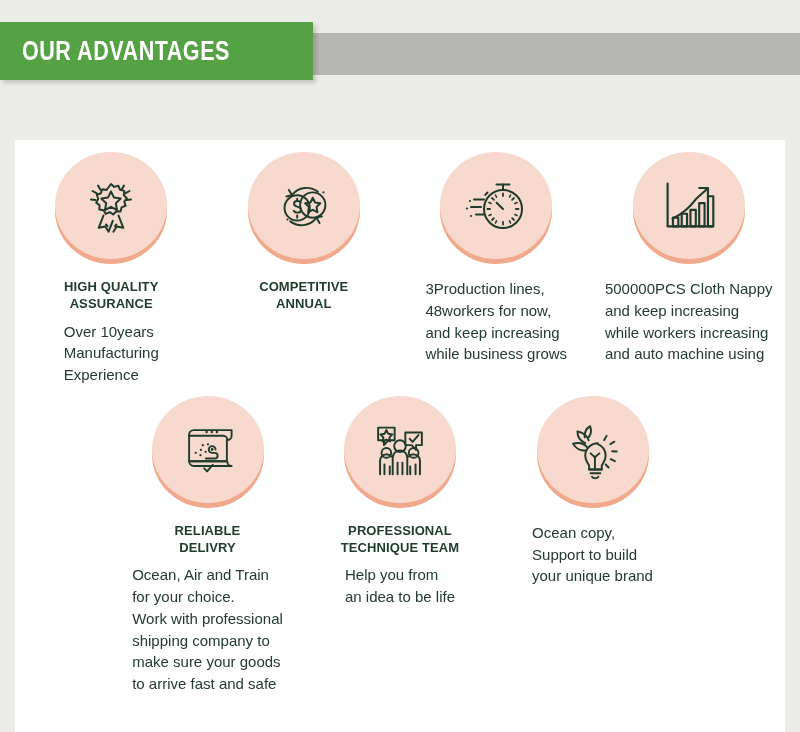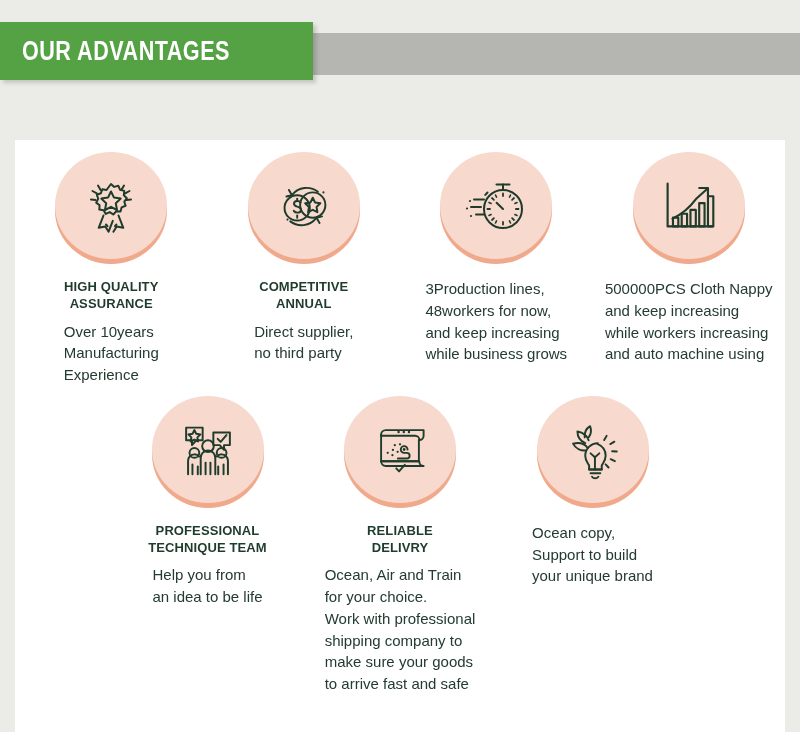--- a/index.html
+++ b/index.html
@@ -145,22 +145,20 @@
             <path d="M20.5 19.5 l3.1 5.4 -5.7 1.3"></path>
             <path d="M48.5 48.5 a19 19 0 0 1 -26.6 3.3"></path>
             <path d="M52 53.4 l-3.2-5.3 5.7-1.4"></path>
             <circle cx="56" cy="22" r="1.1" stroke="none" fill="#1e3b2c"></circle>
             <circle cx="19" cy="50" r="1.1" stroke="none" fill="#1e3b2c"></circle>
           </svg>
         </div>
       </div>
       <div class="heading">COMPETITIVE
 ANNUAL</div>
-      <div class="body">Direct supplier,
-no third party</div>
     </div>
 
     <div class="col">
       <div class="circle-wrap">
         <div class="circle-shadow"></div>
         <div class="circle">
           <svg width="72" height="72" viewBox="0 0 72 72" fill="none" stroke="#1e3b2c" stroke-width="2" stroke-linecap="round" stroke-linejoin="round">
             <circle cx="43" cy="39" r="19"></circle>
             <path d="M43 14.5 v5.6"></path>
             <path d="M36.5 14.5 h13"></path>
@@ -222,20 +220,53 @@
   </div>
 
   <div class="row row2">
 
     <div class="spacer"></div>
 
     <div class="col">
       <div class="circle-wrap">
         <div class="circle-shadow"></div>
         <div class="circle">
+          <svg width="68" height="68" viewBox="0 0 72 72" fill="none" stroke="#1e3b2c" stroke-width="2" stroke-linecap="round" stroke-linejoin="round">
+            <path d="M16 22 h36 a4.5 4.5 0 0 1 4.5 4.5 a4.5 4.5 0 0 0 4.5-4.5 v-6 h-40 a5 5 0 0 0 -5 5 z"></path>
+            <path d="M16 21 v28 h40 v-22.5"></path>
+            <path d="M56 49 h-40 a5 5 0 0 0 5 5 h40 a4.5 4.5 0 0 1 -4.5-4.5 z"></path>
+            <path d="M44 36.5 a3.6 3.6 0 1 0 -3.6 3.6 h2.8 a3 3 0 0 1 0 6 h-9.5"></path>
+            <circle cx="40.4" cy="36.5" r="1.5" fill="#1e3b2c" stroke="none"></circle>
+            <circle cx="33.5" cy="39" r="1.2" fill="#1e3b2c" stroke="none"></circle>
+            <circle cx="28.5" cy="37" r="1.2" fill="#1e3b2c" stroke="none"></circle>
+            <circle cx="28" cy="42.5" r="1.2" fill="#1e3b2c" stroke="none"></circle>
+            <circle cx="23" cy="40" r="1.2" fill="#1e3b2c" stroke="none"></circle>
+            <circle cx="30.5" cy="32" r="1.2" fill="#1e3b2c" stroke="none"></circle>
+            <circle cx="36" cy="31" r="1.2" fill="#1e3b2c" stroke="none"></circle>
+            <circle cx="34.5" cy="18" r="1.3" fill="#1e3b2c" stroke="none"></circle>
+            <circle cx="40" cy="18" r="1.3" fill="#1e3b2c" stroke="none"></circle>
+            <circle cx="45.5" cy="18" r="1.3" fill="#1e3b2c" stroke="none"></circle>
+            <path d="M32 56.5 l3 3.2 6-7"></path>
+          </svg>
+        </div>
+      </div>
+      <div class="heading">RELIABLE
+DELIVRY</div>
+      <div class="body">Ocean, Air and Train
+for your choice.
+Work with professional
+shipping company to
+make sure your goods
+to arrive fast and safe</div>
+    </div>
+
+    <div class="col">
+      <div class="circle-wrap">
+        <div class="circle-shadow"></div>
+        <div class="circle">
           <svg width="70" height="70" viewBox="0 0 72 72" fill="none" stroke="#1e3b2c" stroke-width="2" stroke-linecap="round" stroke-linejoin="round">
             <path d="M13.5 14 h17 v13 h-6.5 l-4.5 5 v-5 h-6 z"></path>
             <path d="M22 16.5 l1.9 3.9 4.3 0.6-3.1 3 0.7 4.3-3.8-2-3.8 2 0.7-4.3-3.1-3 4.3-0.6z"></path>
             <path d="M41.5 19 h17 v13 h-6 v5 l-4.5-5 h-6.5 z"></path>
             <path d="M46 25.5 l3 3.2 6-7"></path>
             <circle cx="36" cy="33" r="6"></circle>
             <path d="M28.5 62 v-17 a7.5 7.5 0 0 1 7.5-7.5 a7.5 7.5 0 0 1 7.5 7.5 v17"></path>
             <path d="M33.5 62 v-12"></path>
             <path d="M38.5 62 v-12"></path>
             <circle cx="22" cy="40" r="5"></circle>
@@ -252,53 +283,20 @@
       <div class="heading">PROFESSIONAL
 TECHNIQUE TEAM</div>
       <div class="body">Help you from
 an idea to be life</div>
     </div>
 
     <div class="col">
       <div class="circle-wrap">
         <div class="circle-shadow"></div>
         <div class="circle">
-          <svg width="68" height="68" viewBox="0 0 72 72" fill="none" stroke="#1e3b2c" stroke-width="2" stroke-linecap="round" stroke-linejoin="round">
-            <path d="M16 22 h36 a4.5 4.5 0 0 1 4.5 4.5 a4.5 4.5 0 0 0 4.5-4.5 v-6 h-40 a5 5 0 0 0 -5 5 z"></path>
-            <path d="M16 21 v28 h40 v-22.5"></path>
-            <path d="M56 49 h-40 a5 5 0 0 0 5 5 h40 a4.5 4.5 0 0 1 -4.5-4.5 z"></path>
-            <path d="M44 36.5 a3.6 3.6 0 1 0 -3.6 3.6 h2.8 a3 3 0 0 1 0 6 h-9.5"></path>
-            <circle cx="40.4" cy="36.5" r="1.5" fill="#1e3b2c" stroke="none"></circle>
-            <circle cx="33.5" cy="39" r="1.2" fill="#1e3b2c" stroke="none"></circle>
-            <circle cx="28.5" cy="37" r="1.2" fill="#1e3b2c" stroke="none"></circle>
-            <circle cx="28" cy="42.5" r="1.2" fill="#1e3b2c" stroke="none"></circle>
-            <circle cx="23" cy="40" r="1.2" fill="#1e3b2c" stroke="none"></circle>
-            <circle cx="30.5" cy="32" r="1.2" fill="#1e3b2c" stroke="none"></circle>
-            <circle cx="36" cy="31" r="1.2" fill="#1e3b2c" stroke="none"></circle>
-            <circle cx="34.5" cy="18" r="1.3" fill="#1e3b2c" stroke="none"></circle>
-            <circle cx="40" cy="18" r="1.3" fill="#1e3b2c" stroke="none"></circle>
-            <circle cx="45.5" cy="18" r="1.3" fill="#1e3b2c" stroke="none"></circle>
-            <path d="M32 56.5 l3 3.2 6-7"></path>
-          </svg>
-        </div>
-      </div>
-      <div class="heading">RELIABLE
-DELIVRY</div>
-      <div class="body">Ocean, Air and Train
-for your choice.
-Work with professional
-shipping company to
-make sure your goods
-to arrive fast and safe</div>
-    </div>
-
-    <div class="col">
-      <div class="circle-wrap">
-        <div class="circle-shadow"></div>
-        <div class="circle">
           <svg width="70" height="70" viewBox="0 0 72 72" fill="none" stroke="#1e3b2c" stroke-width="2" stroke-linecap="round" stroke-linejoin="round">
             <path d="M41 30 a13 13 0 0 0 -13 13 c0 5 2.7 7.5 4 10 v4 h13 v-4 c1.3-2.5 4-5 4-10 a13 13 0 0 0 -8-12"></path>
             <path d="M32 57 h13"></path>
             <path d="M33.5 61 h10"></path>
             <path d="M35 64.5 a4 4 0 0 0 6.5 0"></path>
             <path d="M33.5 40.5 l4.5 4 4.5-4"></path>
             <path d="M38 44.5 v12.5"></path>
             <path d="M29 37.5 c-5.5 0.5-11-2-13.5-7 6-1.5 12 0 15 4.5"></path>
             <path d="M28 30 c-4.5-2-8-6.5-8-12 5.5 1 10 4.5 11.5 9"></path>
             <path d="M27.5 24 c-0.5-4.5 1.5-9 5.5-11.5 1.5 4 1 8.5-1.5 11.5"></path>

